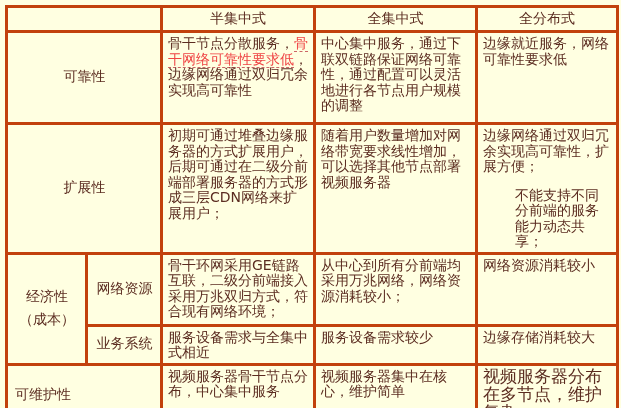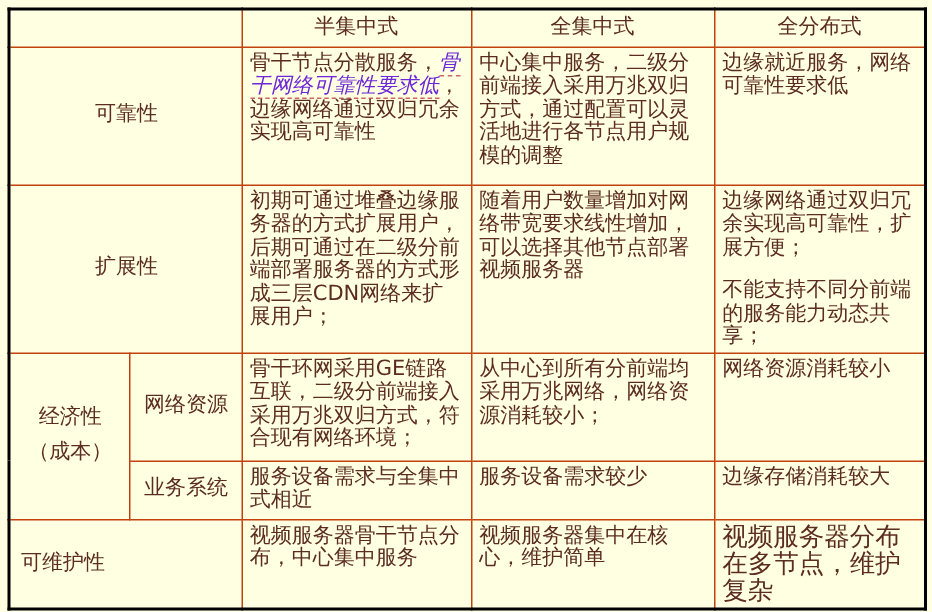--- a/index.html
+++ b/index.html
@@ -14,21 +14,21 @@
     position: absolute;
     left: 5px;
     top: 5px;
     width: 611px;
     border-collapse: collapse;
     table-layout: fixed;
     border: 2px solid #000;
     background: #ffffe1;
   }
   td {
-    border: 1px solid #c2410c;
+    border: 3px solid #c2410c;
     color: #5b2c20;
     font-size: 14px;
     line-height: 15.5px;
     padding: 3px 4px 2px 5px;
     vertical-align: top;
     text-align: left;
     overflow: hidden;
     word-break: break-all;
   }
   td.hdr {
@@ -40,25 +40,24 @@
     text-align: center;
     vertical-align: middle;
     font-family: Liberation Mono, monospace;
   }
   td.lbl-left {
     text-align: left;
     vertical-align: middle;
     padding-left: 7px;
   }
   .econ-line2 { margin-top: 7px; }
-  .para + .para { margin-top: 13px; }
+  .para + .para { margin-top: 13px; margin-left: 32px; }
   .hl {
-    color: #6d28d9;
+    color: #ef4444;
     border-bottom: 1px dashed #cc6666;
-    font-style: italic;
   }
   td.big {
     font-family: Liberation Sans, sans-serif;
     font-size: 17px;
     line-height: 18px;
     padding-top: 2px;
     margin-top: 35px;
   }
 </style>
 </head>
@@ -77,21 +76,21 @@
       <tr style="height:25px">
     <td class="hdr" colspan="2"></td>
     <td class="hdr">半集中式</td>
     <td class="hdr">全集中式</td>
     <td class="hdr">全分布式</td>
   </tr>
 
   <tr style="height:92px">
     <td class="lbl" colspan="2">可靠性</td>
     <td><span>骨干节点分散服务，</span><span class="hl">骨干网络可靠性要求低</span><span>，边缘网络通过双归冗余实现高可靠性</span></td>
-    <td>中心集中服务，二级分前端接入采用万兆双归方式，通过配置可以灵活地进行各节点用户规模的调整</td>
+    <td>中心集中服务，通过下联双链路保证网络可靠性，通过配置可以灵活地进行各节点用户规模的调整</td>
     <td>边缘就近服务，网络可靠性要求低</td>
   </tr>
 
   <tr style="height:112px">
     <td class="lbl" colspan="2">扩展性</td>
     <td>初期可通过堆叠边缘服务器的方式扩展用户，后期可通过在二级分前端部署服务器的方式形成三层CDN网络来扩展用户；</td>
     <td>随着用户数量增加对网络带宽要求线性增加，可以选择其他节点部署视频服务器</td>
     <td>
       <div class="para">边缘网络通过双归冗余实现高可靠性，扩展方便；</div>
       <div class="para">不能支持不同分前端的服务能力动态共享；</div>

